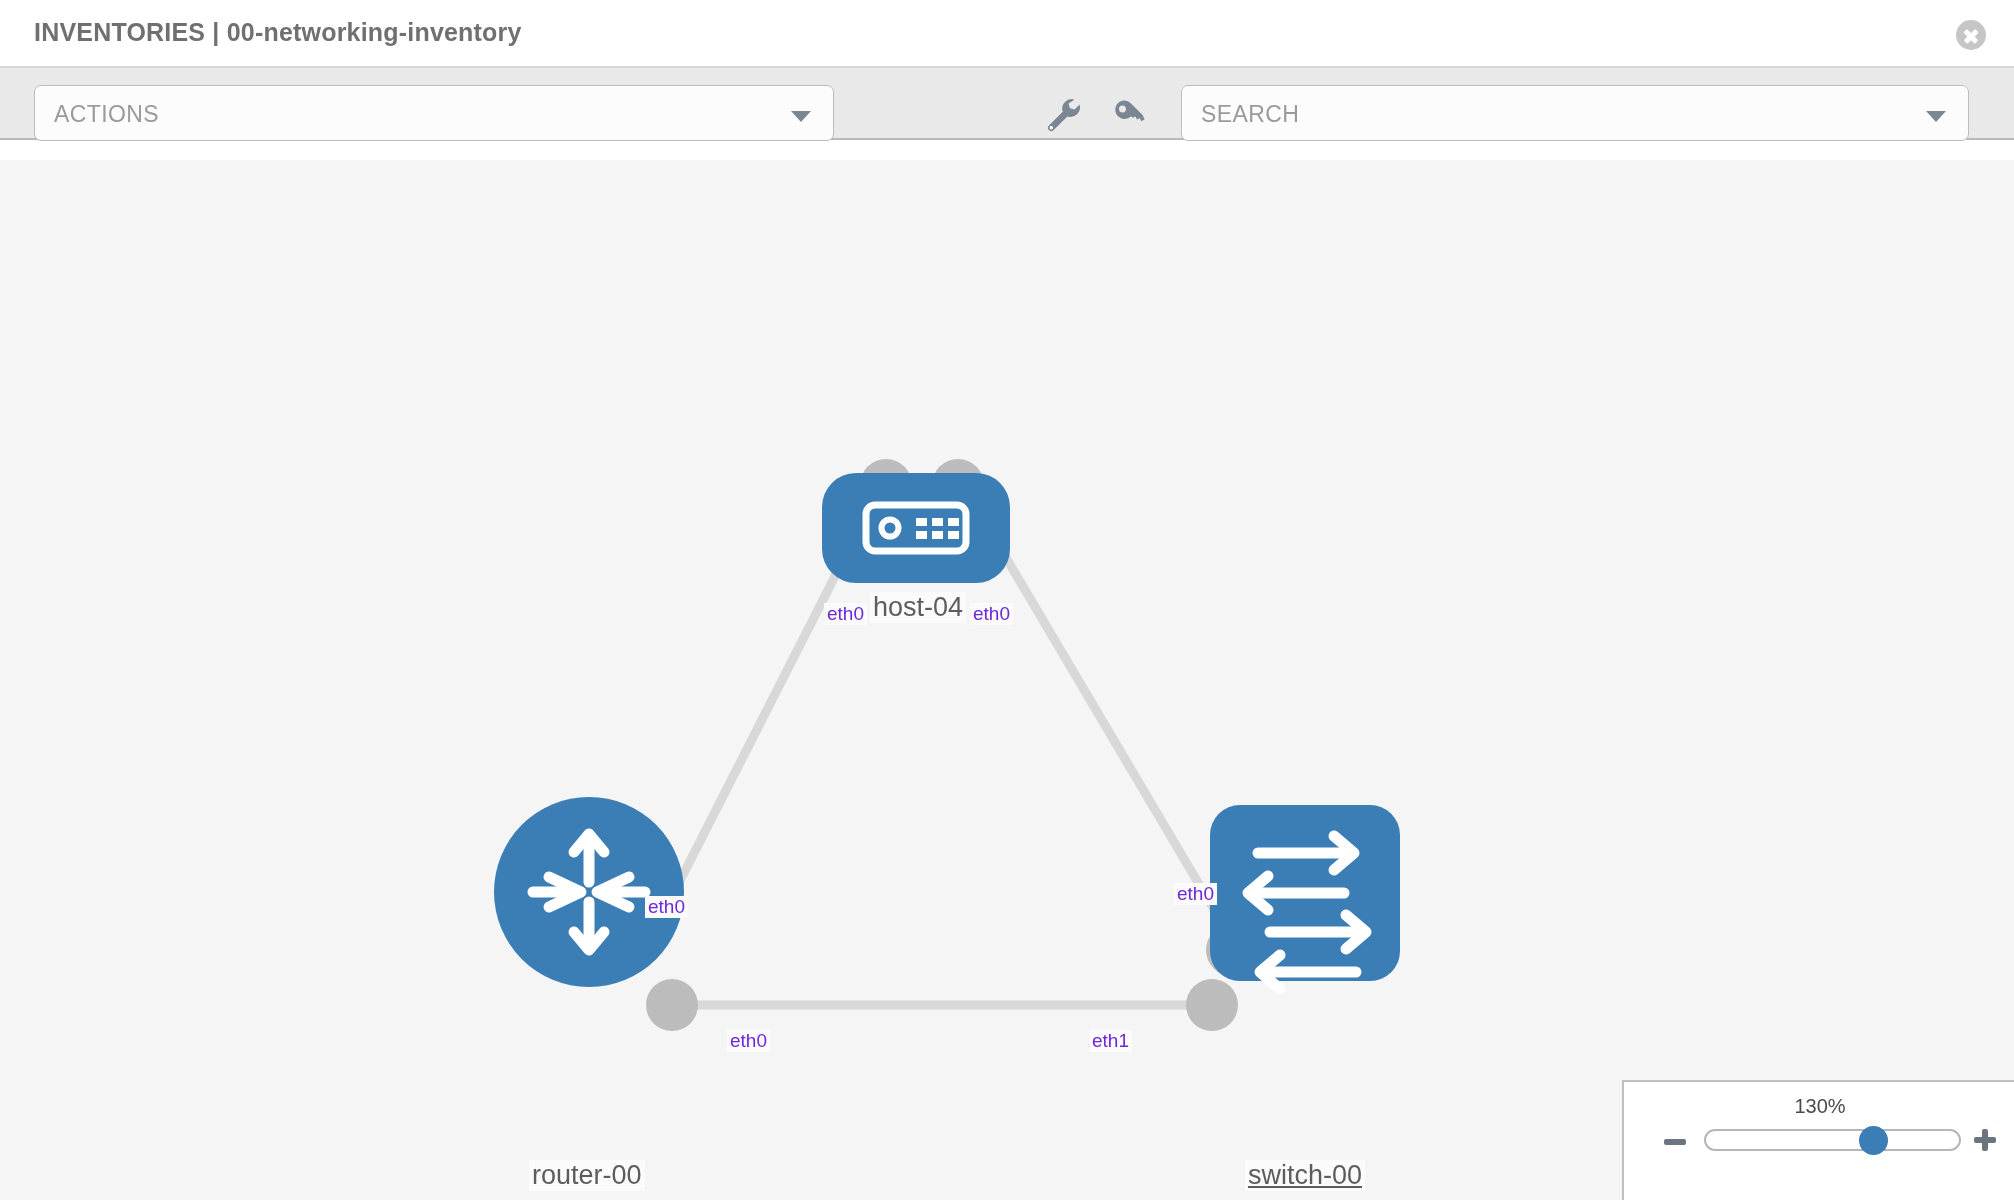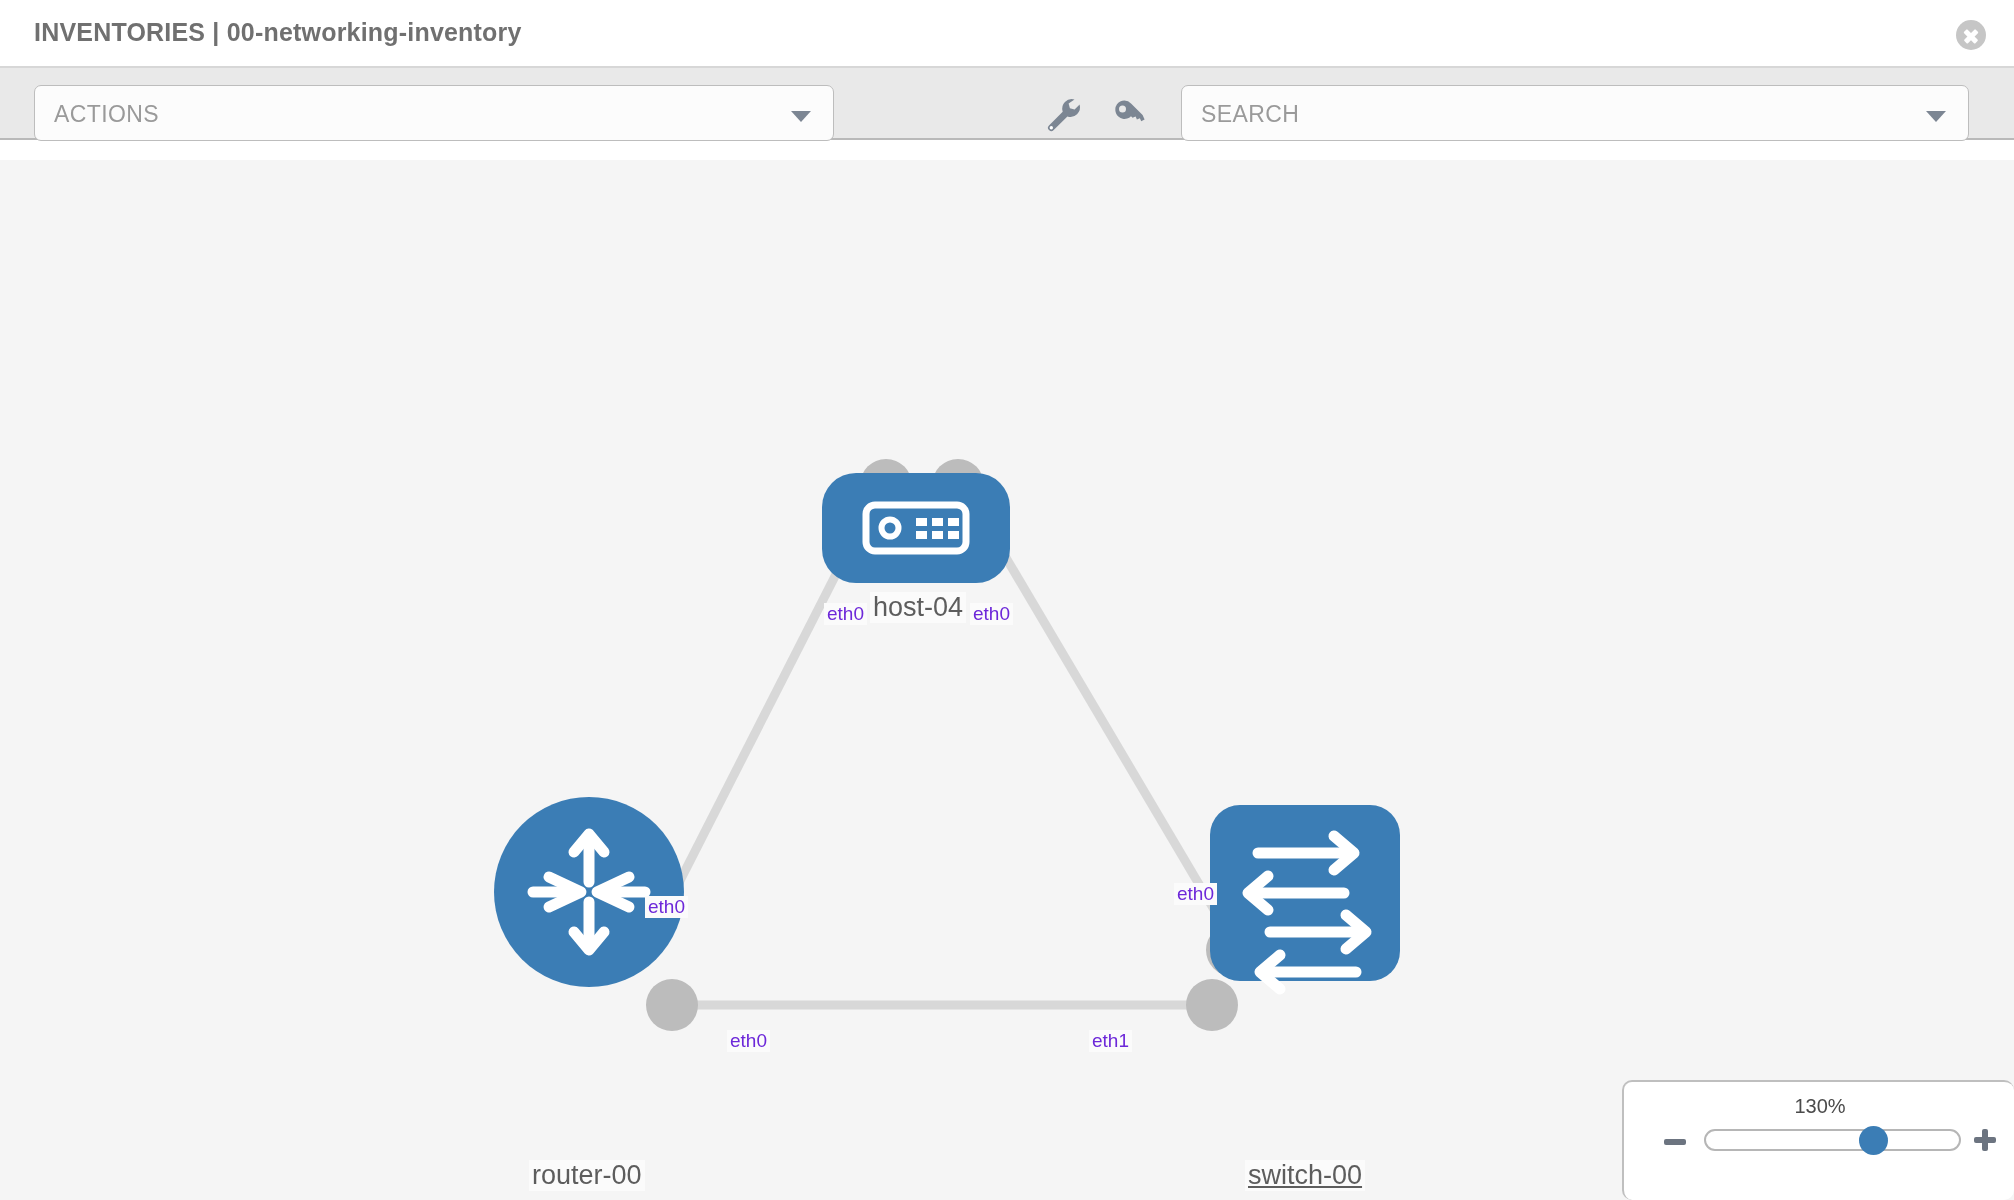--- a/index.html
+++ b/index.html
@@ -172,21 +172,20 @@
   .zoom-panel {
     position: absolute;
     left: 1622px;
     top: 1080px;
     width: 392px;
     height: 120px;
     background: #ffffff;
     border-top: 2px solid #bfbfbf;
     border-left: 2px solid #bfbfbf;
     box-sizing: border-box;
-    border-radius: 10px;
   }
   .zoom-value {
     position: absolute;
     top: 13px;
     left: 0;
     width: 392px;
     text-align: center;
     font-size: 20px;
     color: #4b4b4b;
   }

